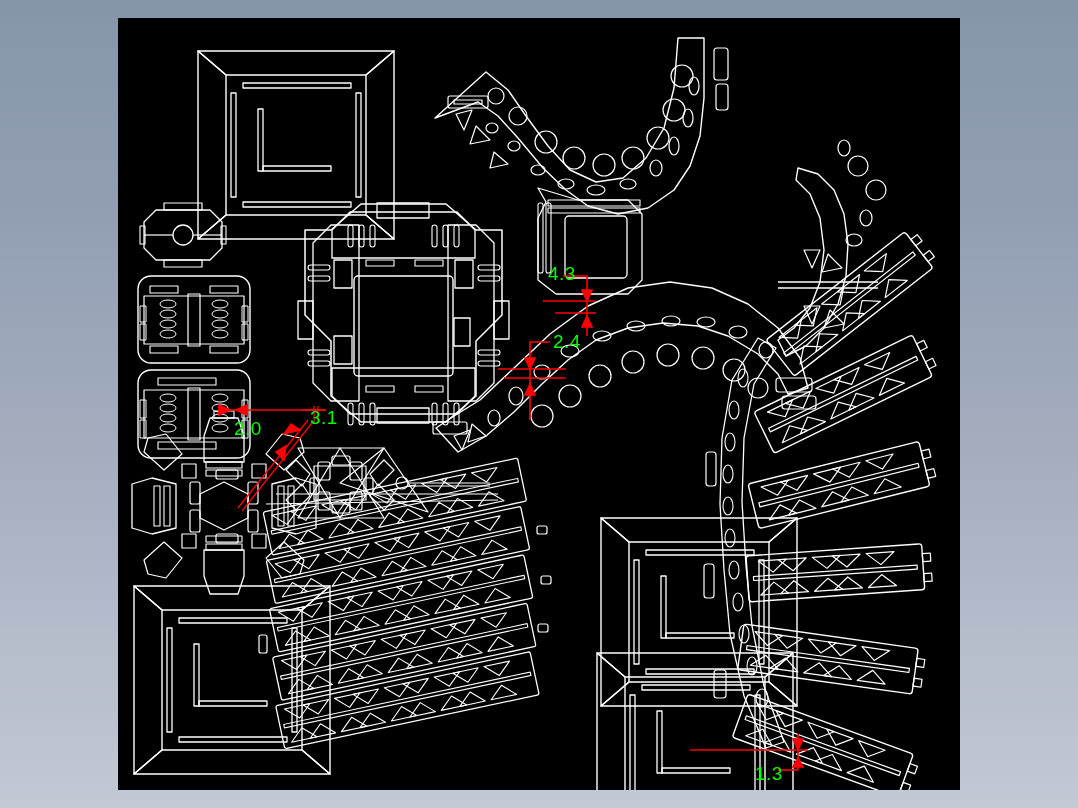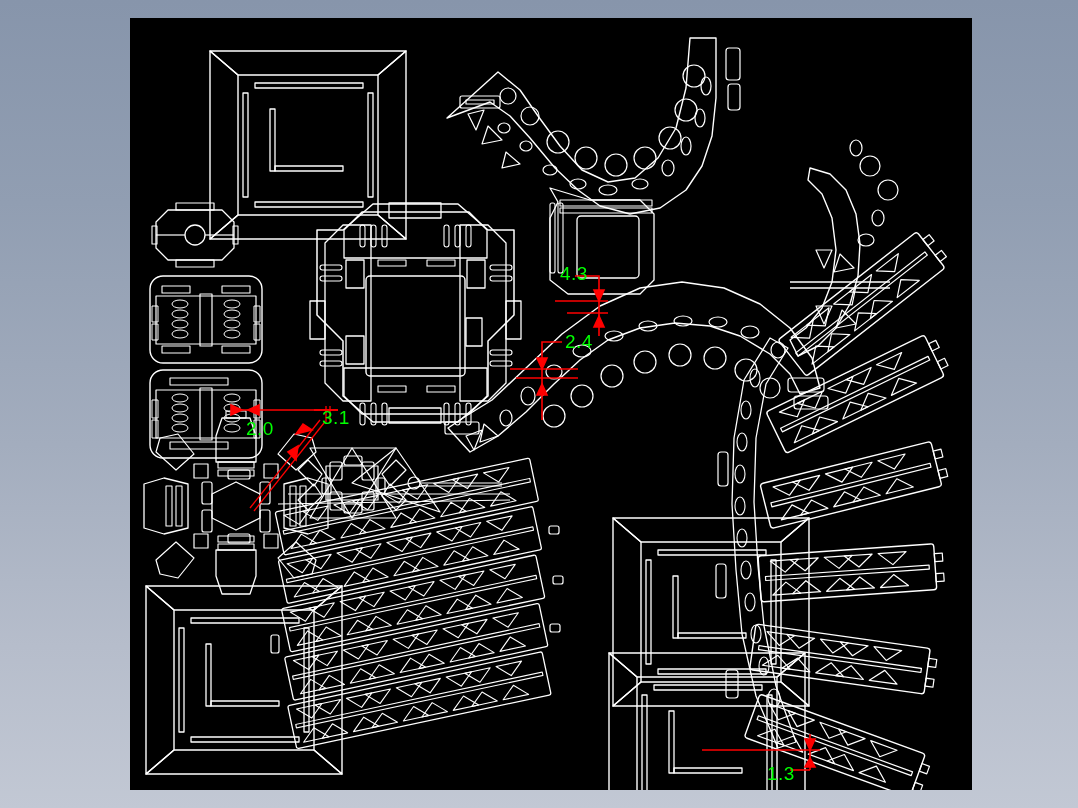--- a/index.html
+++ b/index.html
@@ -12,21 +12,21 @@
     font-family: "Liberation Sans", sans-serif;
   }
   #app {
     position: relative;
     width: 1078px;
     height: 808px;
     background: linear-gradient(to bottom, #8795ab 0%, #919eb2 25%, #a3adbe 55%, #b6bdcb 80%, #c2c8d4 100%);
   }
   #canvas-area {
     position: absolute;
-    left: 130px;
+    left: 118px;
     top: 18px;
     width: 842px;
     height: 772px;
     background: #000000;
     overflow: hidden;
   }
   #drawing-svg {
     display: block;
     width: 842px;
     height: 772px;

